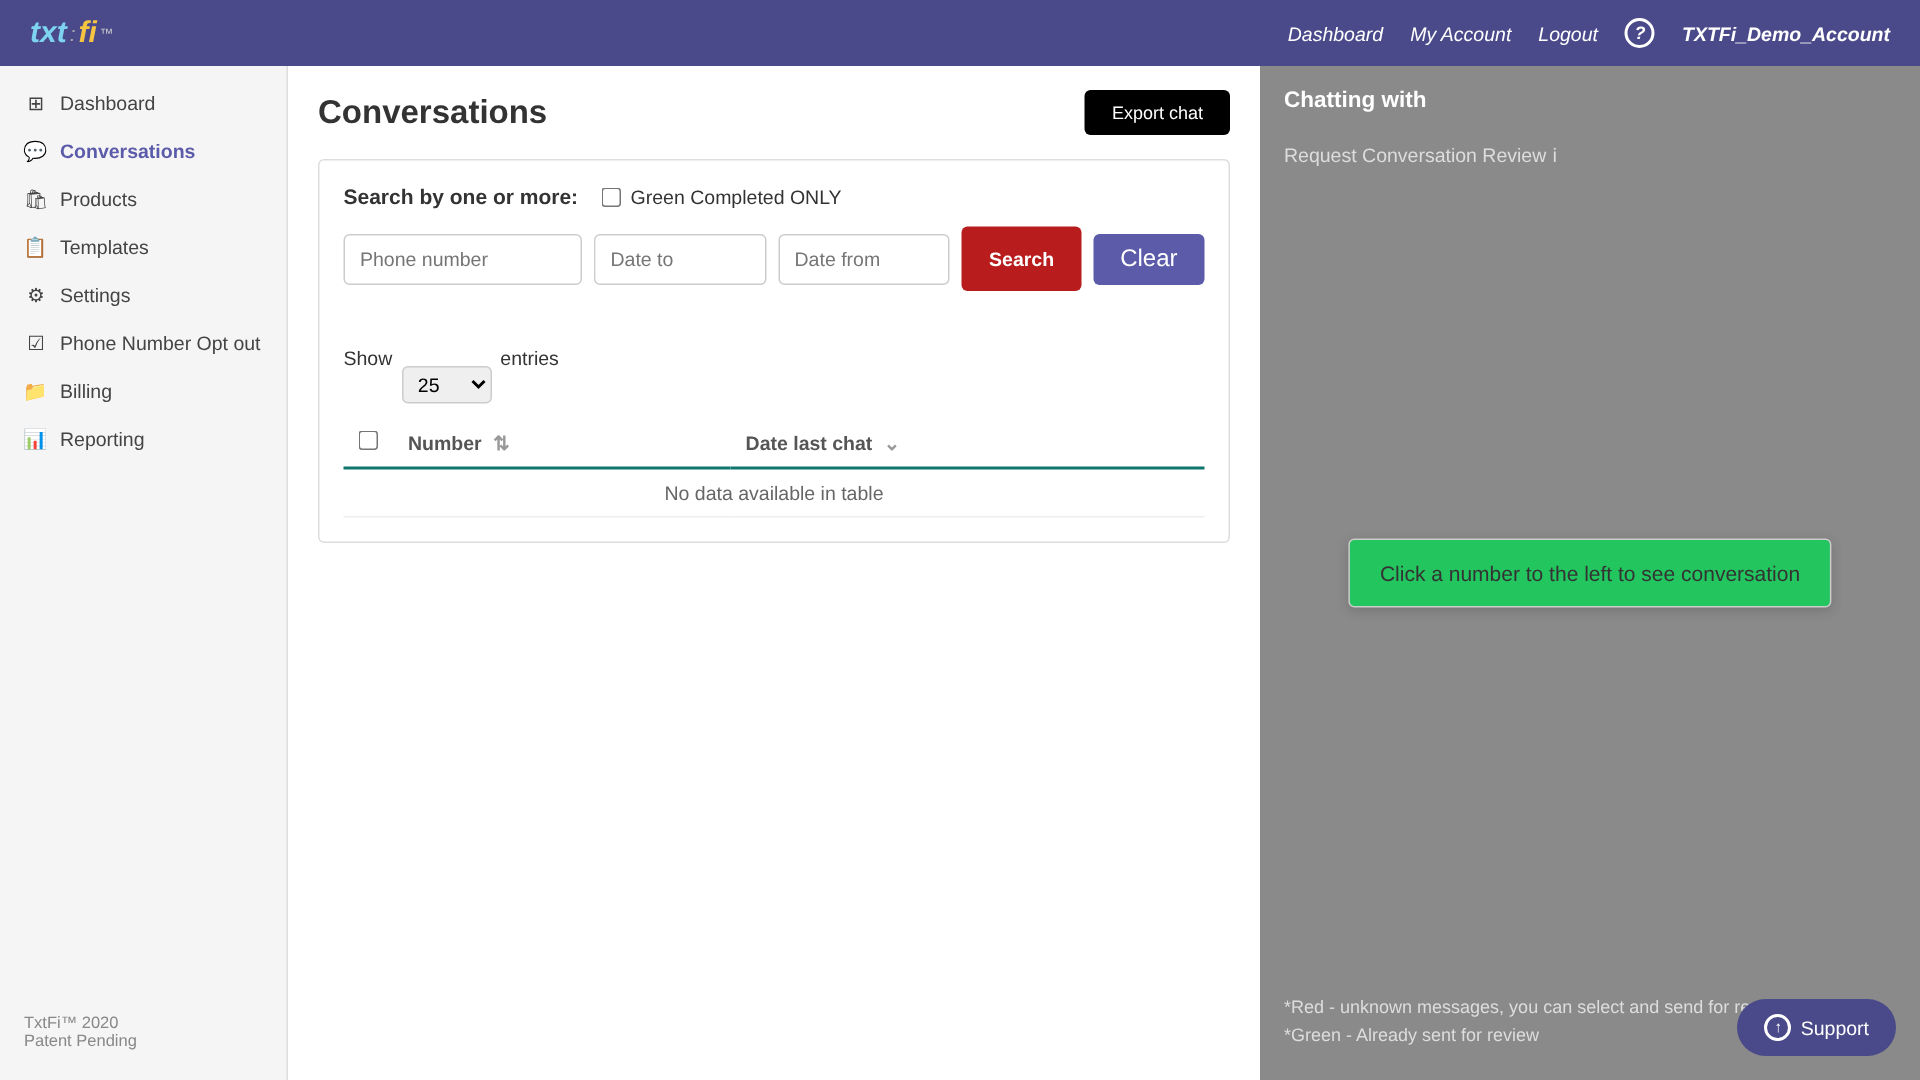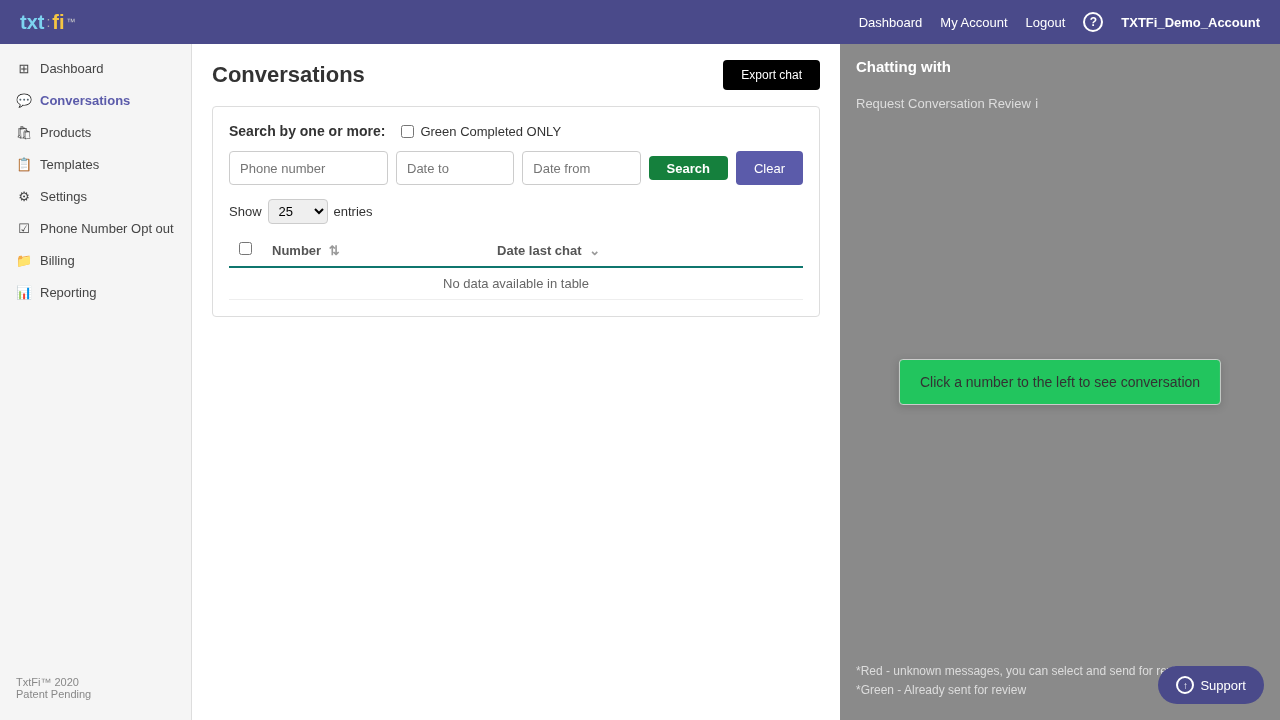--- a/index.html
+++ b/index.html
@@ -8,20 +8,21 @@
     
     .top-nav {
       background: #4a4a8a;
       color: white;
       height: 44px;
       display: flex;
       align-items: center;
       padding: 0 20px;
       justify-content: space-between;
       flex-shrink: 0;
+      font-style: italic;
     }
     .top-nav-right {
       display: flex;
       align-items: center;
       gap: 18px;
       font-size: 13px;
     }
     .top-nav-right a {
       color: white;
       text-decoration: none;
@@ -163,55 +164,56 @@
       background: #6c6caa;
       color: white;
       border: none;
       padding: 0 8px;
       height: 34px;
       cursor: pointer;
       font-size: 13px;
       display: flex; align-items: center; justify-content: center;
     }
     .search-btn {
-      background: #15803d;
+      background: #b91c1c;
       color: white;
       border: none;
       padding: 0 18px;
-      height: 24px;
+      height: 43px;
       border-radius: 4px;
       cursor: pointer;
       font-size: 13px;
       font-weight: bold;
     }
     .clear-btn {
       background: #5b5baa;
       color: white;
       border: none;
       padding: 0 18px;
       height: 34px;
       border-radius: 4px;
       cursor: pointer;
-      font-size: 13px;
+      font-size: 16px;
     }
 
     
     .show-row {
       display: flex;
       align-items: center;
       gap: 6px;
       margin-top: 14px;
       font-size: 13px;
     }
     .entries-select {
       border: 1px solid #ccc;
       border-radius: 4px;
       padding: 3px 6px;
       font-size: 13px;
       width: 60px;
+      margin-top: 36px;
     }
 
     
     .data-table {
       width: 100%;
       border-collapse: collapse;
       margin-top: 10px;
       font-size: 13px;
     }
     .data-table thead tr {

